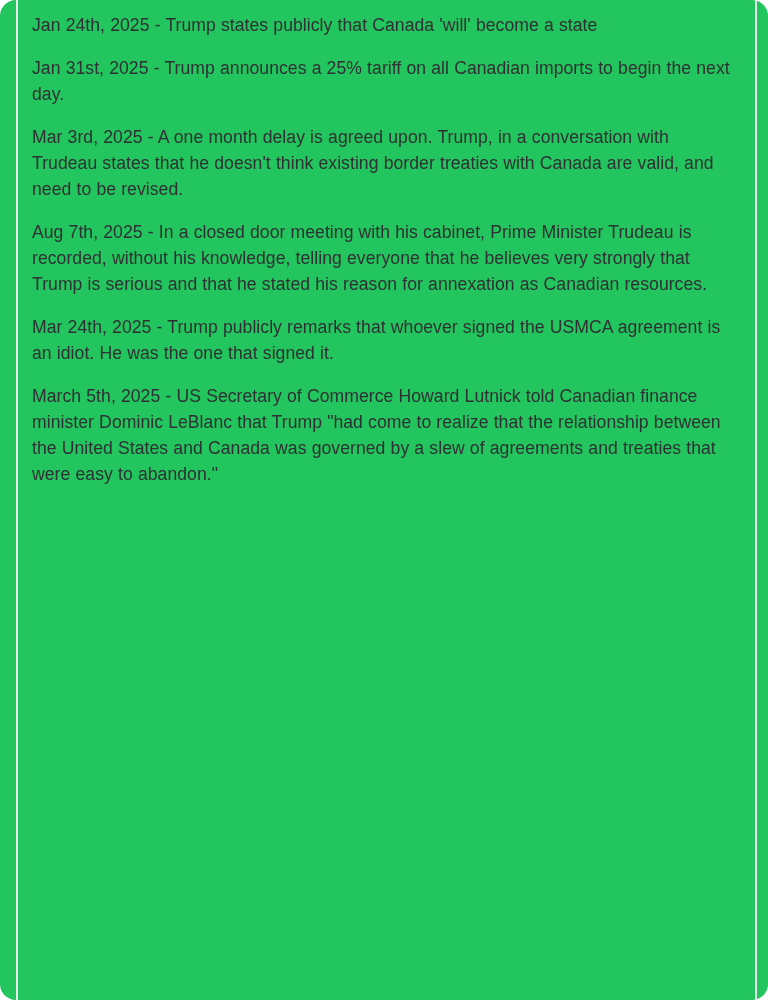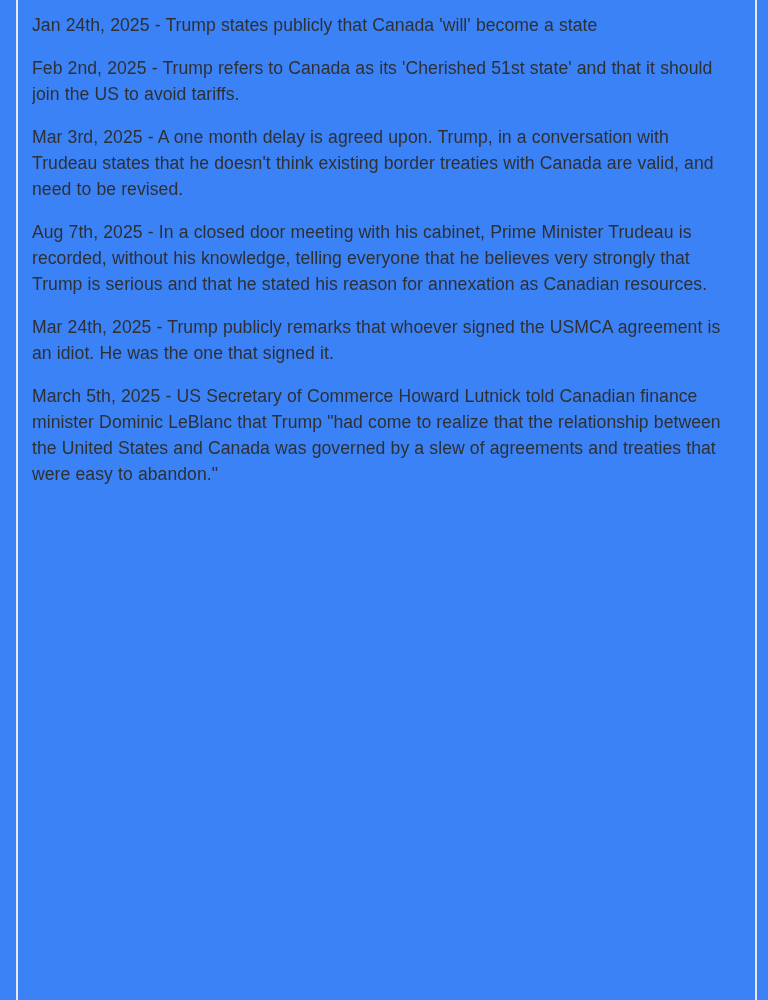--- a/index.html
+++ b/index.html
@@ -12,22 +12,23 @@
     height: 1000px;
     background: #ffffff;
     font-family: "Liberation Sans", "DejaVu Sans", sans-serif;
     overflow: hidden;
   }
 
   #document-root {
     position: relative;
     width: 768px;
     height: 1000px;
-    background: #3b82f6;
+    background: #22c55e;
     box-sizing: border-box;
+    border-radius: 16px;
   }
 
   
   .edge-rule {
     position: absolute;
     top: 0;
     bottom: 0;
     width: 2px;
     background: #e9e9ec;
   }
@@ -62,20 +63,20 @@
 <body>
 
 <div id="document-root">
 
   <div class="edge-rule left"></div>
   <div class="edge-rule right"></div>
 
   <div class="content-column">
 
     <p class="entry">Jan 24th, 2025 - Trump states publicly that Canada 'will' become a state</p>
-    <p class="entry">Feb 2nd, 2025 - Trump refers to Canada as its 'Cherished 51st state' and that it should join the US to avoid tariffs.</p>
+    <p class="entry">Jan 31st, 2025 - Trump announces a 25% tariff on all Canadian imports to begin the next day.</p>
     <p class="entry">Mar 3rd, 2025 - A one month delay is agreed upon. Trump, in a conversation with Trudeau states that he doesn't think existing border treaties with Canada are valid, and need to be revised.</p>
     <p class="entry">Aug 7th, 2025 - In a closed door meeting with his cabinet, Prime Minister Trudeau is recorded, without his knowledge, telling everyone that he believes very strongly that Trump is serious and that he stated his reason for annexation as Canadian resources.</p>
     <p class="entry">Mar 24th, 2025 - Trump publicly remarks that whoever signed the USMCA agreement is an idiot. He was the one that signed it.</p>
     <p class="entry">March 5th, 2025 - US Secretary of Commerce Howard Lutnick told Canadian finance minister Dominic LeBlanc that Trump "had come to realize that the relationship between the United States and Canada was governed by a slew of agreements and treaties that were easy to abandon."</p>
 
   </div>
 </div>
 
 </body></html>

